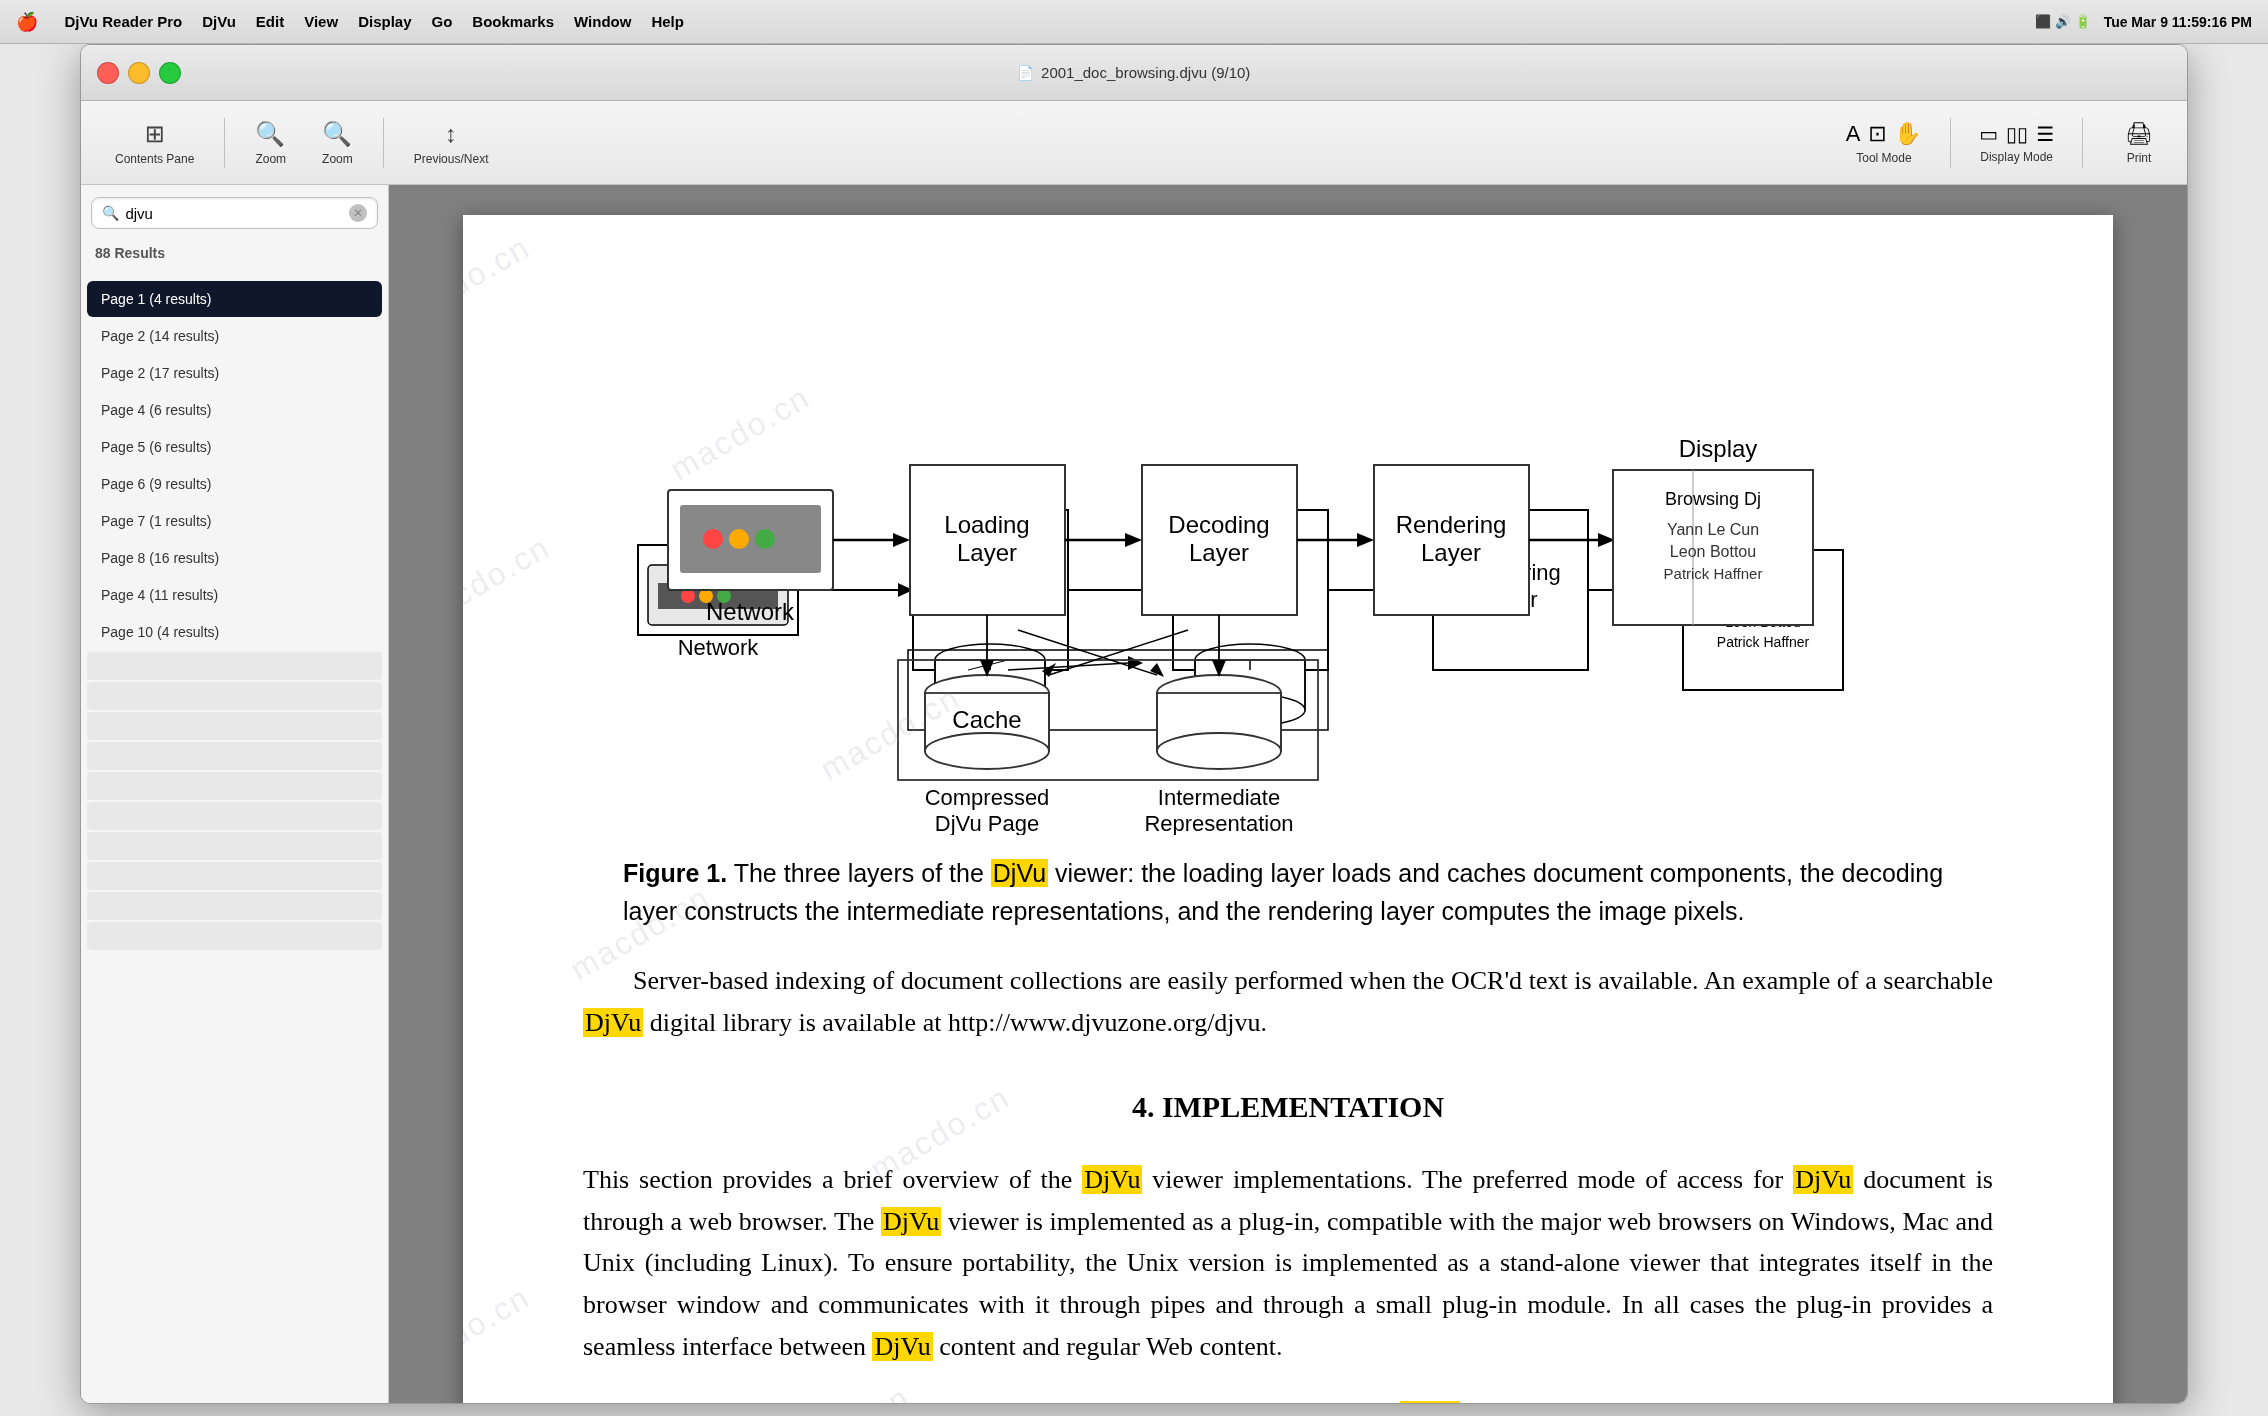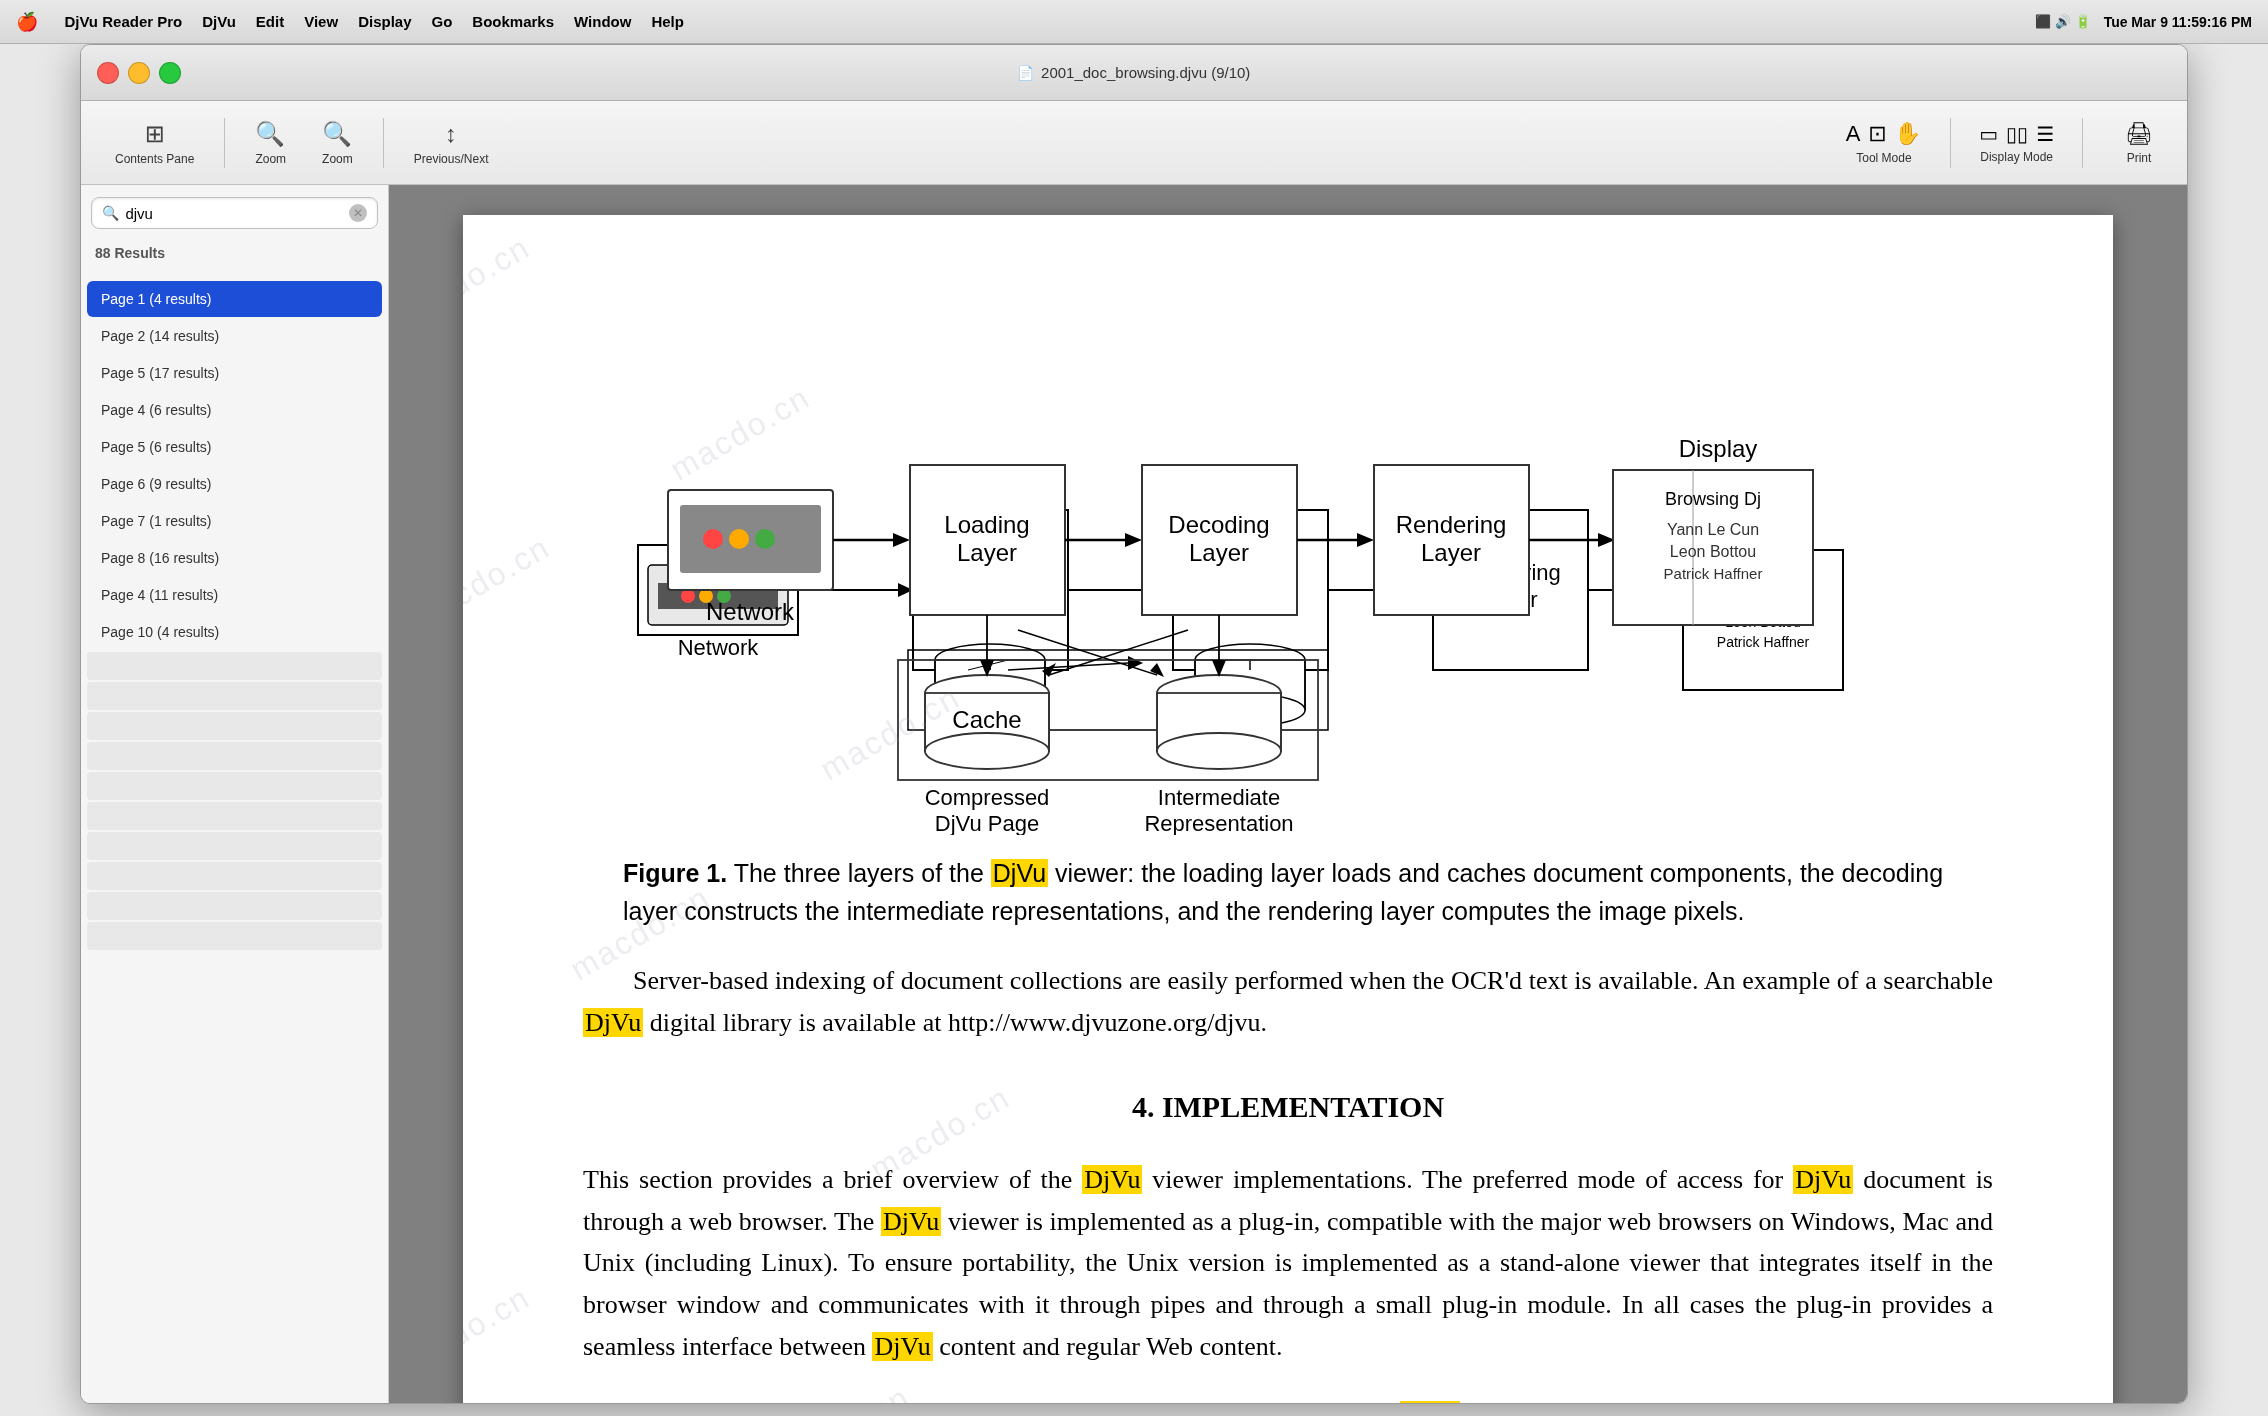--- a/index.html
+++ b/index.html
@@ -194,21 +194,21 @@
       overflow-y: auto;
     }
     .result-item {
       padding: 10px 14px;
       font-size: 14px;
       color: #333;
       cursor: pointer;
       border-radius: 6px;
       margin: 1px 6px;
     }
-    .result-item.active { background: #1d4ed8; color: #fff; }
+    .result-item.active { background: #0f172a; color: #fff; }
     .sidebar-gray-bar {
       height: 28px;
       background: #e0e0e0;
       margin: 2px 6px;
       border-radius: 4px;
       opacity: 0.6;
     }
 
     
     .doc-view {
@@ -372,21 +372,21 @@
         <div class="search-input-wrapper">
           <span class="search-icon-inner">🔍</span>
           <input class="search-input" type="text" value="djvu" placeholder="djvu" style="">
           <div class="search-clear">✕</div>
         </div>
       </div>
       <div class="results-count">88 Results</div>
       <div class="results-list">
         <div class="result-item active">Page 1 (4 results)</div>
         <div class="result-item">Page 2 (14 results)</div>
-        <div class="result-item">Page 5 (17 results)</div>
+        <div class="result-item">Page 2 (17 results)</div>
         <div class="result-item">Page 4 (6 results)</div>
         <div class="result-item">Page 5 (6 results)</div>
         <div class="result-item">Page 6 (9 results)</div>
         <div class="result-item">Page 7 (1 results)</div>
         <div class="result-item">Page 8 (16 results)</div>
         <div class="result-item">Page 4 (11 results)</div>
         <div class="result-item">Page 10 (4 results)</div>
 
         <div class="sidebar-gray-bar"></div>
         <div class="sidebar-gray-bar"></div>

